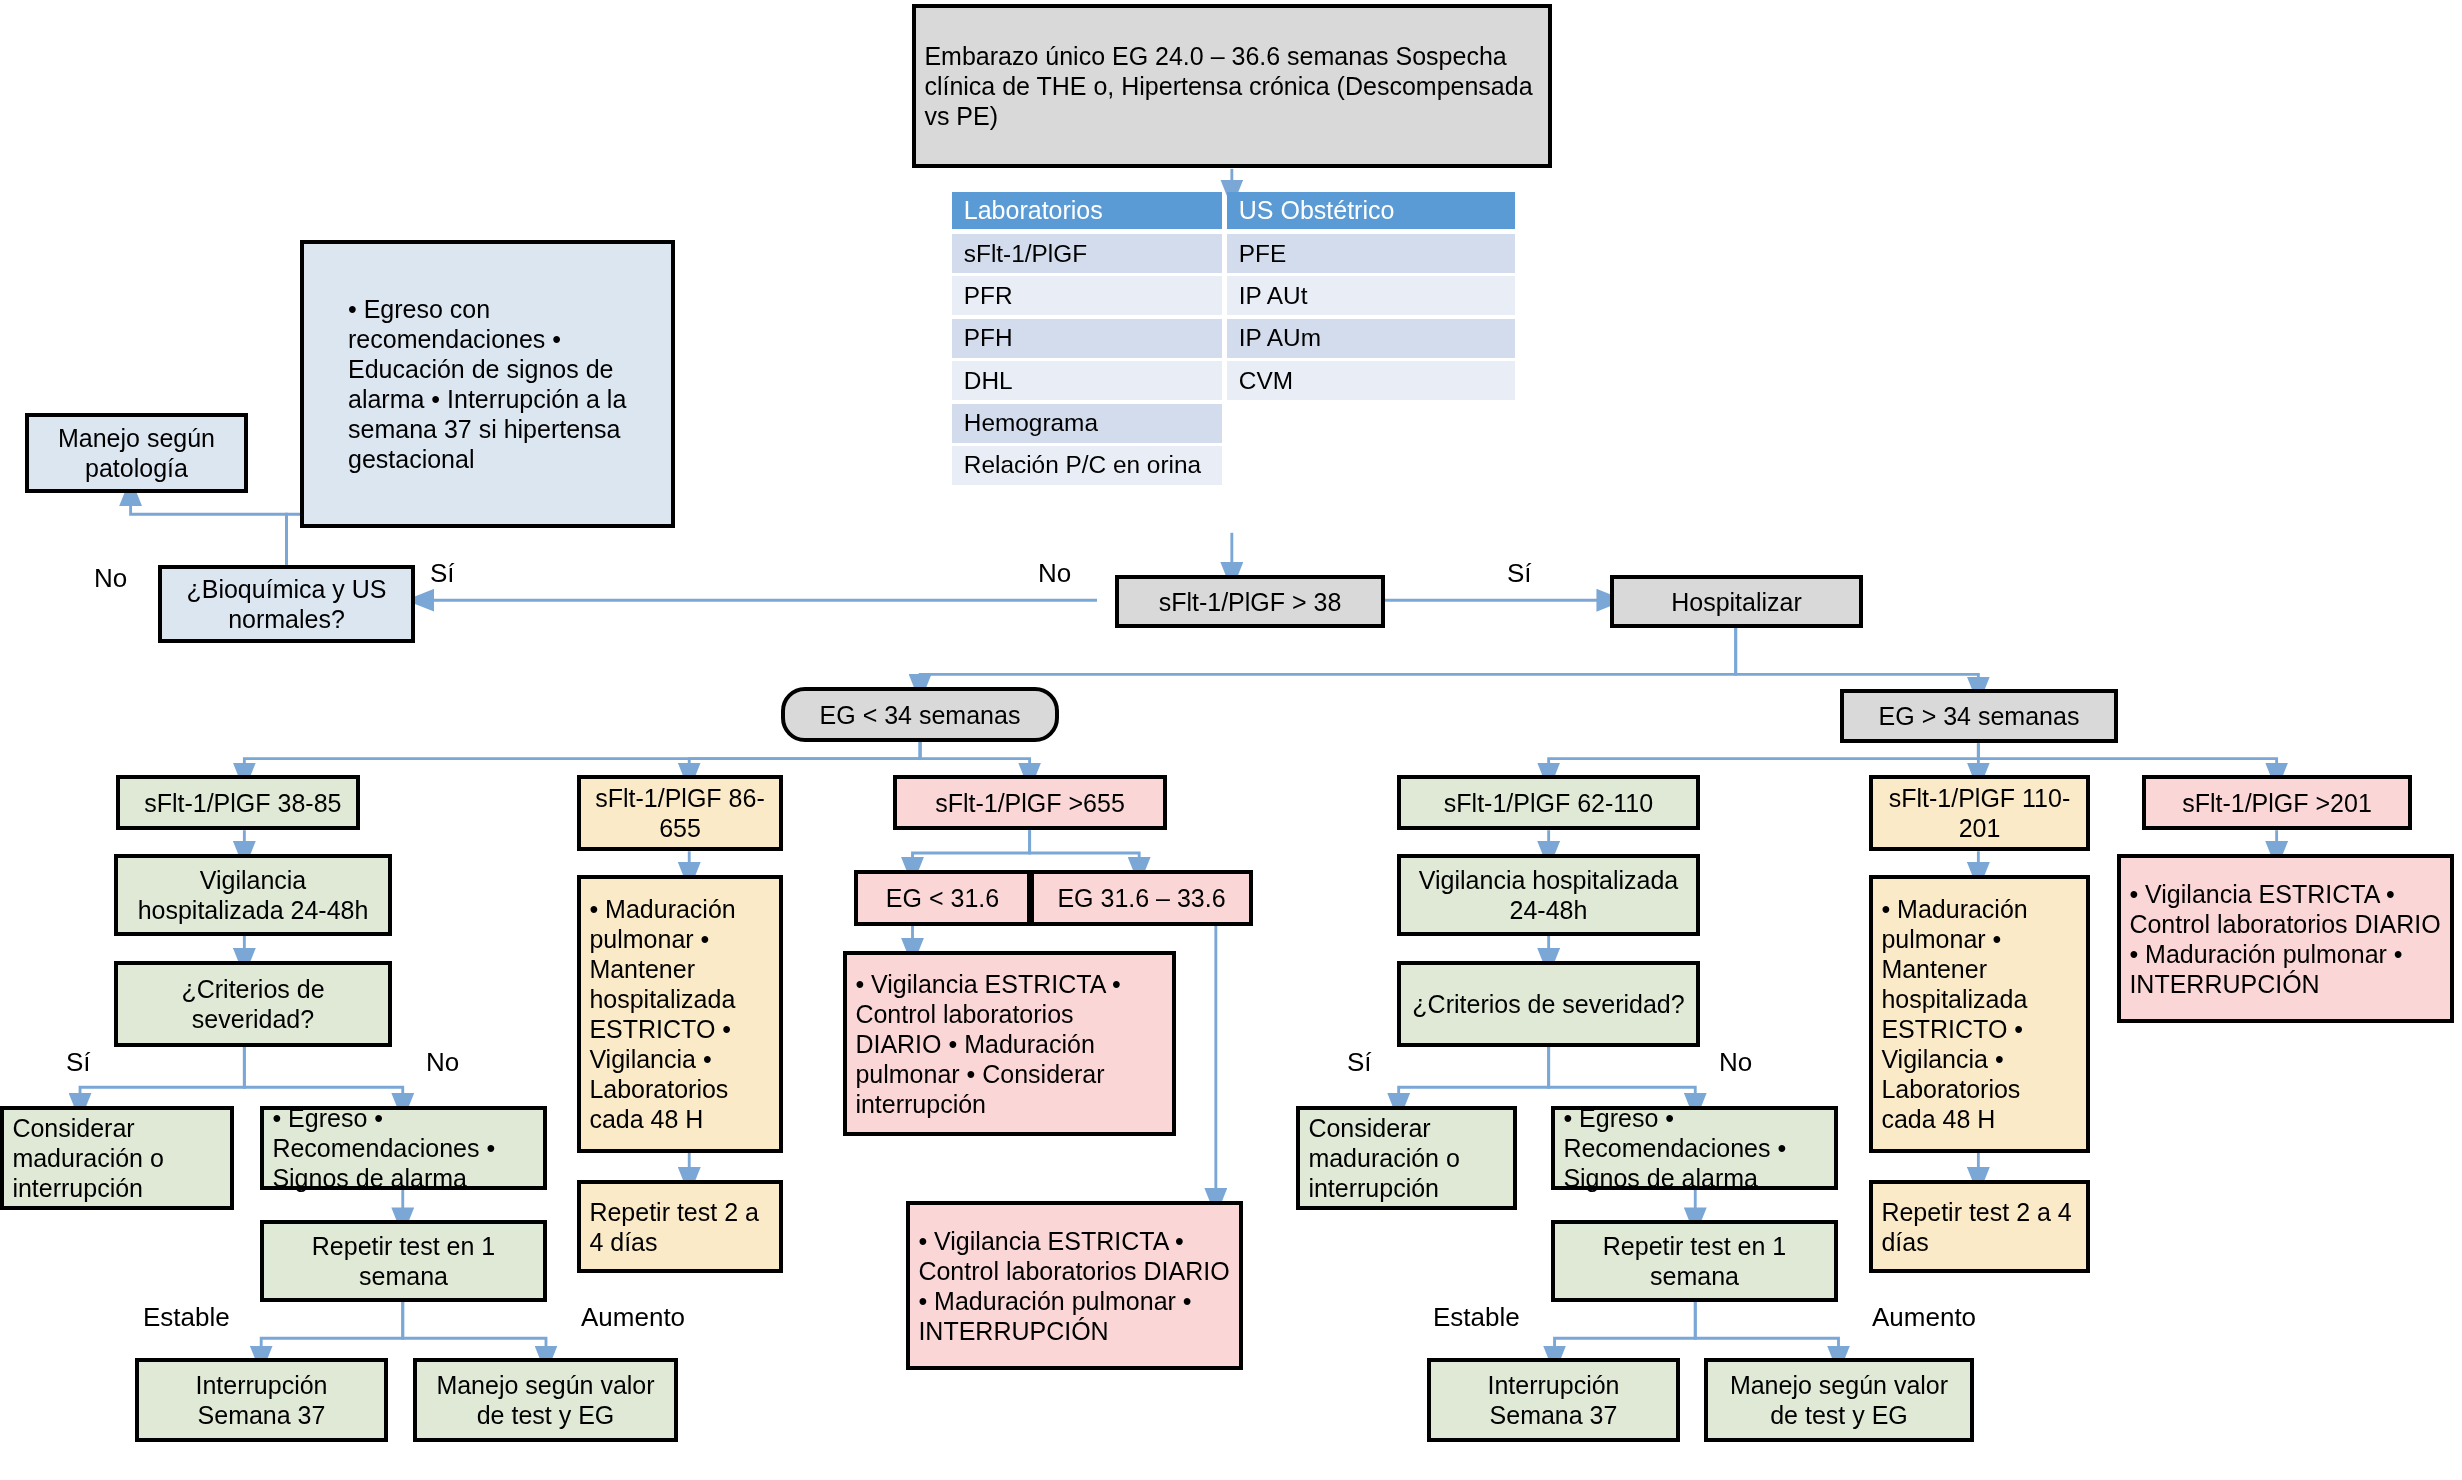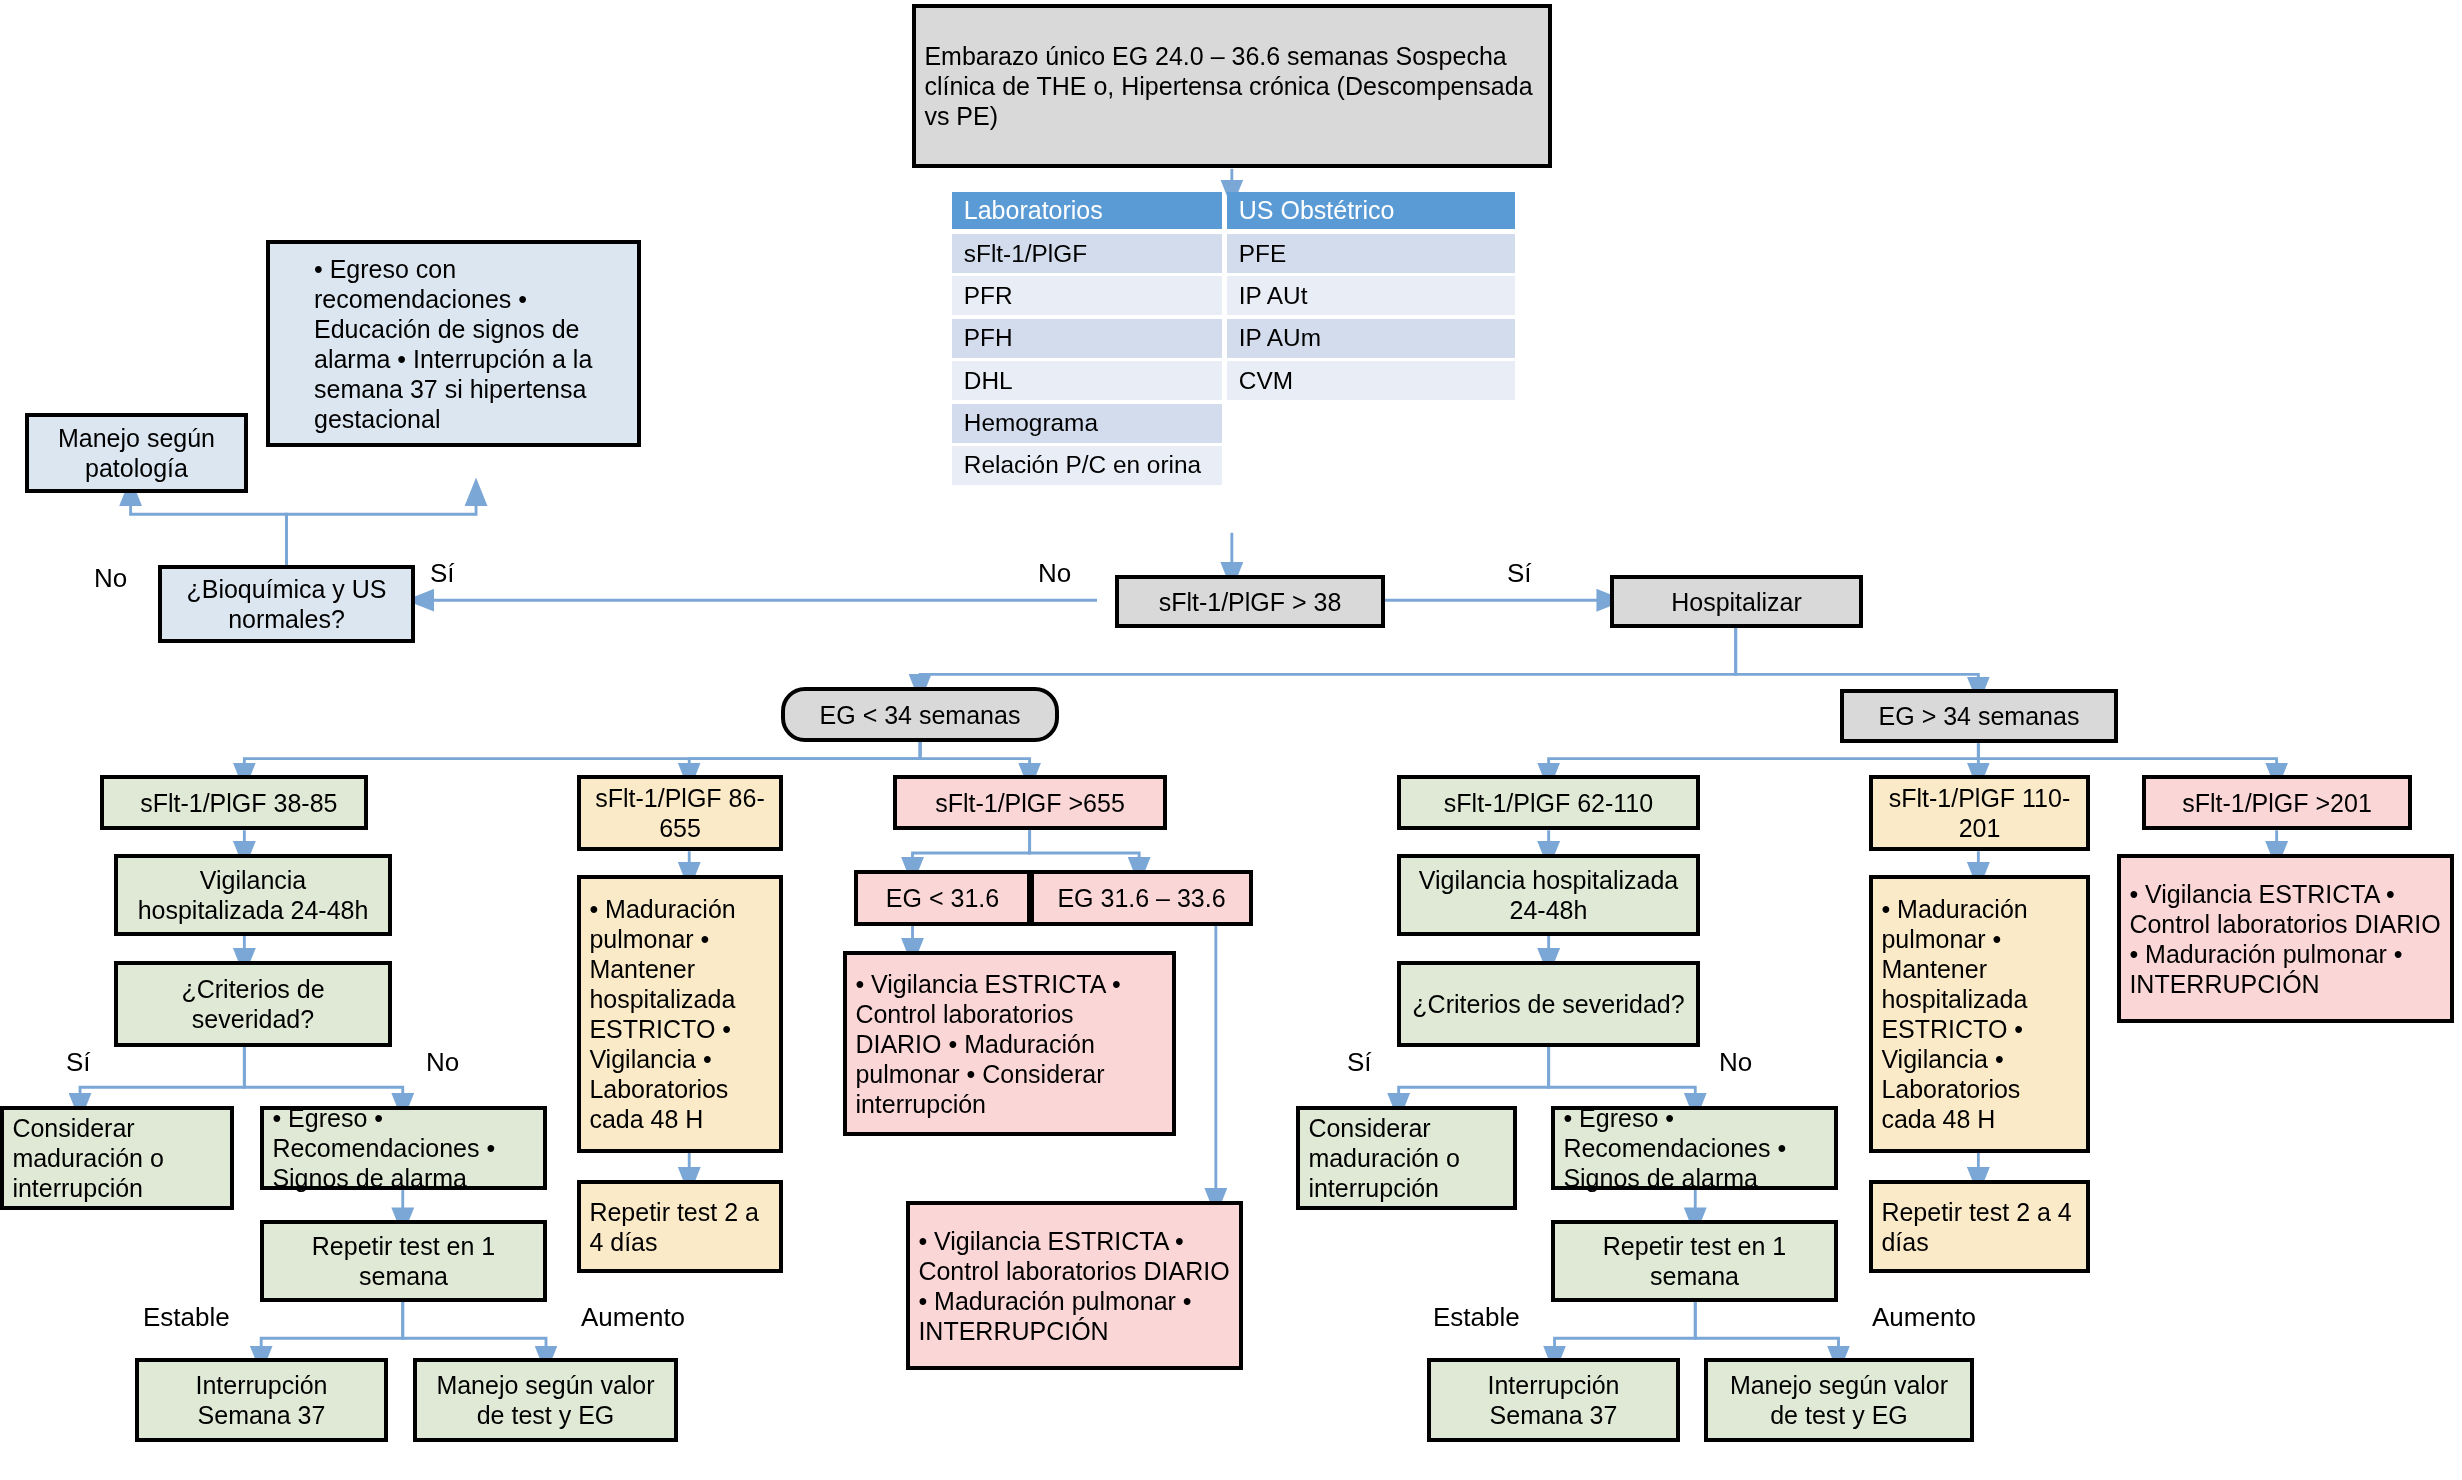--- a/index.html
+++ b/index.html
@@ -152,21 +152,21 @@
       <div class="cell even" style="width:270px;">Relación P/C en orina</div>
       <div class="cell blank" style="width:288px;"></div>
     </div>
   </div>
 
   <div class="node blue" style="left:25px;top:413px;width:223px;height:80px;">
     <div class="inner">Manejo según
 patología</div>
   </div>
 
-  <div class="node blue left" style="left:266px;top:240px;width:375px;height:207px;padding-left:44px;">
+  <div class="node blue left" style="left:300px;top:240px;width:375px;height:288px;padding-left:44px;">
     <div class="inner">• Egreso con
 recomendaciones
 • Educación de signos de
 alarma
 • Interrupción a la semana
 37 si hipertensa
 gestacional</div>
   </div>
 
   <div class="node blue" style="left:158px;top:565px;width:257px;height:78px;">
@@ -188,21 +188,21 @@
   </div>
 
   <div class="node grey" style="left:781px;top:687px;width:278px;height:55px;border-radius:24px;">
     <div class="inner">EG &lt; 34 semanas</div>
   </div>
 
   <div class="node grey" style="left:1840px;top:689px;width:278px;height:54px;">
     <div class="inner">EG &gt; 34 semanas</div>
   </div>
 
-  <div class="node green" style="left:100px;top:775px;width:268px;height:55px;padding-left:18px;">
+  <div class="node green" style="left:116px;top:775px;width:244px;height:55px;padding-left:18px;">
     <div class="inner">sFlt-1/PlGF 38-85</div>
   </div>
 
   <div class="node green" style="left:114px;top:854px;width:278px;height:82px;">
     <div class="inner">Vigilancia
 hospitalizada 24-48h</div>
   </div>
 
   <div class="node green" style="left:114px;top:961px;width:278px;height:86px;">
     <div class="inner">¿Criterios de

